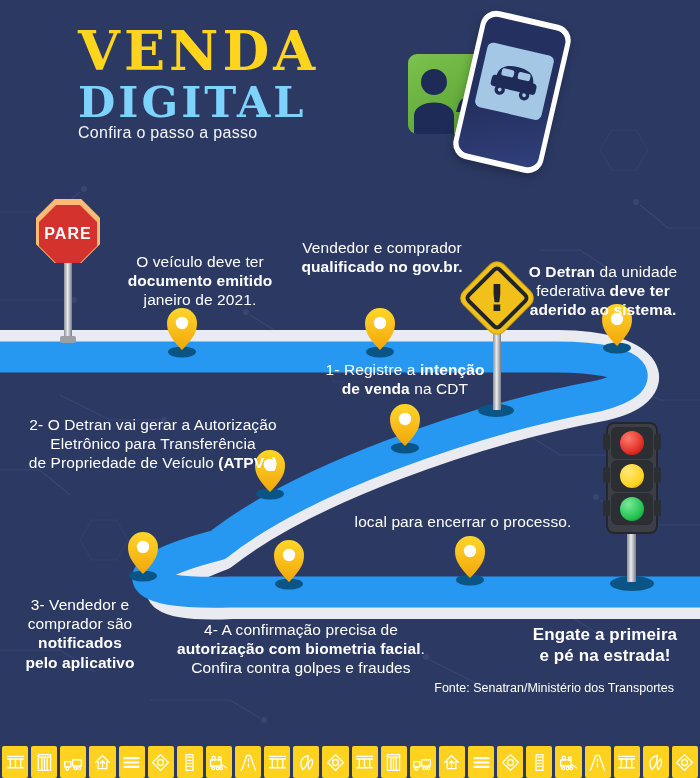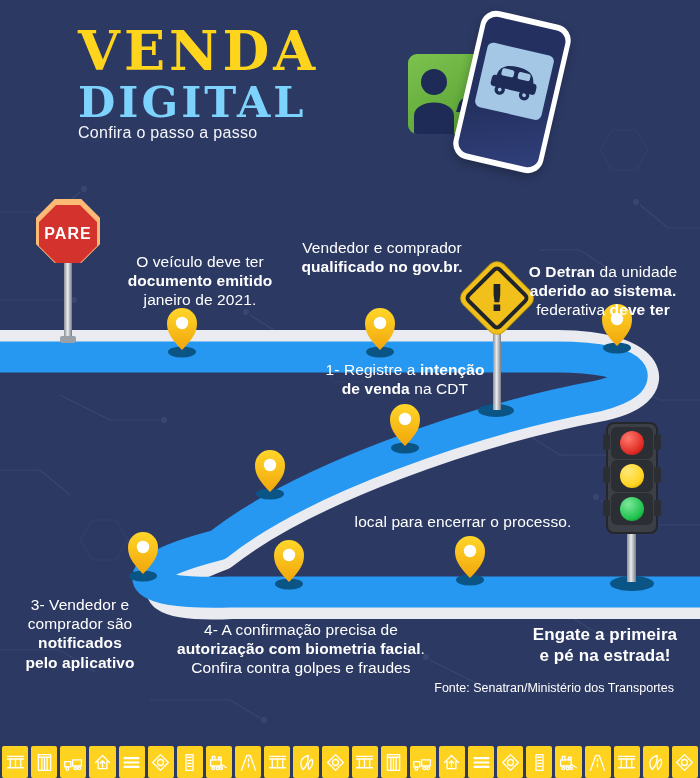--- a/index.html
+++ b/index.html
@@ -203,26 +203,31 @@
       <div class="ln"><span>O veículo deve ter</span></div>
       <div class="ln"><span class="b">documento emitido</span></div>
       <div class="ln"><span>janeiro de 2021.</span></div>
     </div>
   <div class="ann" style="left:282px;top:238px;width:200px;">
       <div class="ln"><span>Vendedor e comprador</span></div>
       <div class="ln"><span class="b">qualificado no gov.br.</span></div>
     </div>
   <div class="ann" style="left:505px;top:262px;width:196px;">
       <div class="ln"><span class="b">O Detran</span><span> da unidade</span></div>
+      <div class="ln"><span>federativa </span><span class="b">deve ter</span></div>
       <div class="ln"><span class="b">aderido ao sistema.</span></div>
-      <div class="ln"><span>federativa </span><span class="b">deve ter</span></div>
     </div>
   <div class="ann" style="left:300px;top:360px;width:210px;">
       <div class="ln"><span>1- Registre a </span><span class="b">intenção</span></div>
       <div class="ln"><span class="b">de venda</span><span> na CDT</span></div>
+    </div>
+  <div class="ann" style="left:8px;top:415px;width:290px;">
+      <div class="ln"><span>2- O Detran vai gerar a Autorização</span></div>
+      <div class="ln"><span>Eletrônico para Transferência</span></div>
+      <div class="ln"><span>de Propriedade de Veículo </span><span class="b">(ATPVe)</span></div>
     </div>
   <div class="ann" style="left:0px;top:595px;width:160px;">
       <div class="ln"><span>3- Vendedor e</span></div>
       <div class="ln"><span>comprador são</span></div>
       <div class="ln"><span class="b">notificados</span></div>
       <div class="ln"><span class="b">pelo aplicativo</span></div>
     </div>
   <div class="ann" style="left:160px;top:620px;width:282px;">
       <div class="ln"><span>4- A confirmação precisa de</span></div>
       <div class="ln"><span class="b">autorização com biometria facial</span><span>.</span></div>

